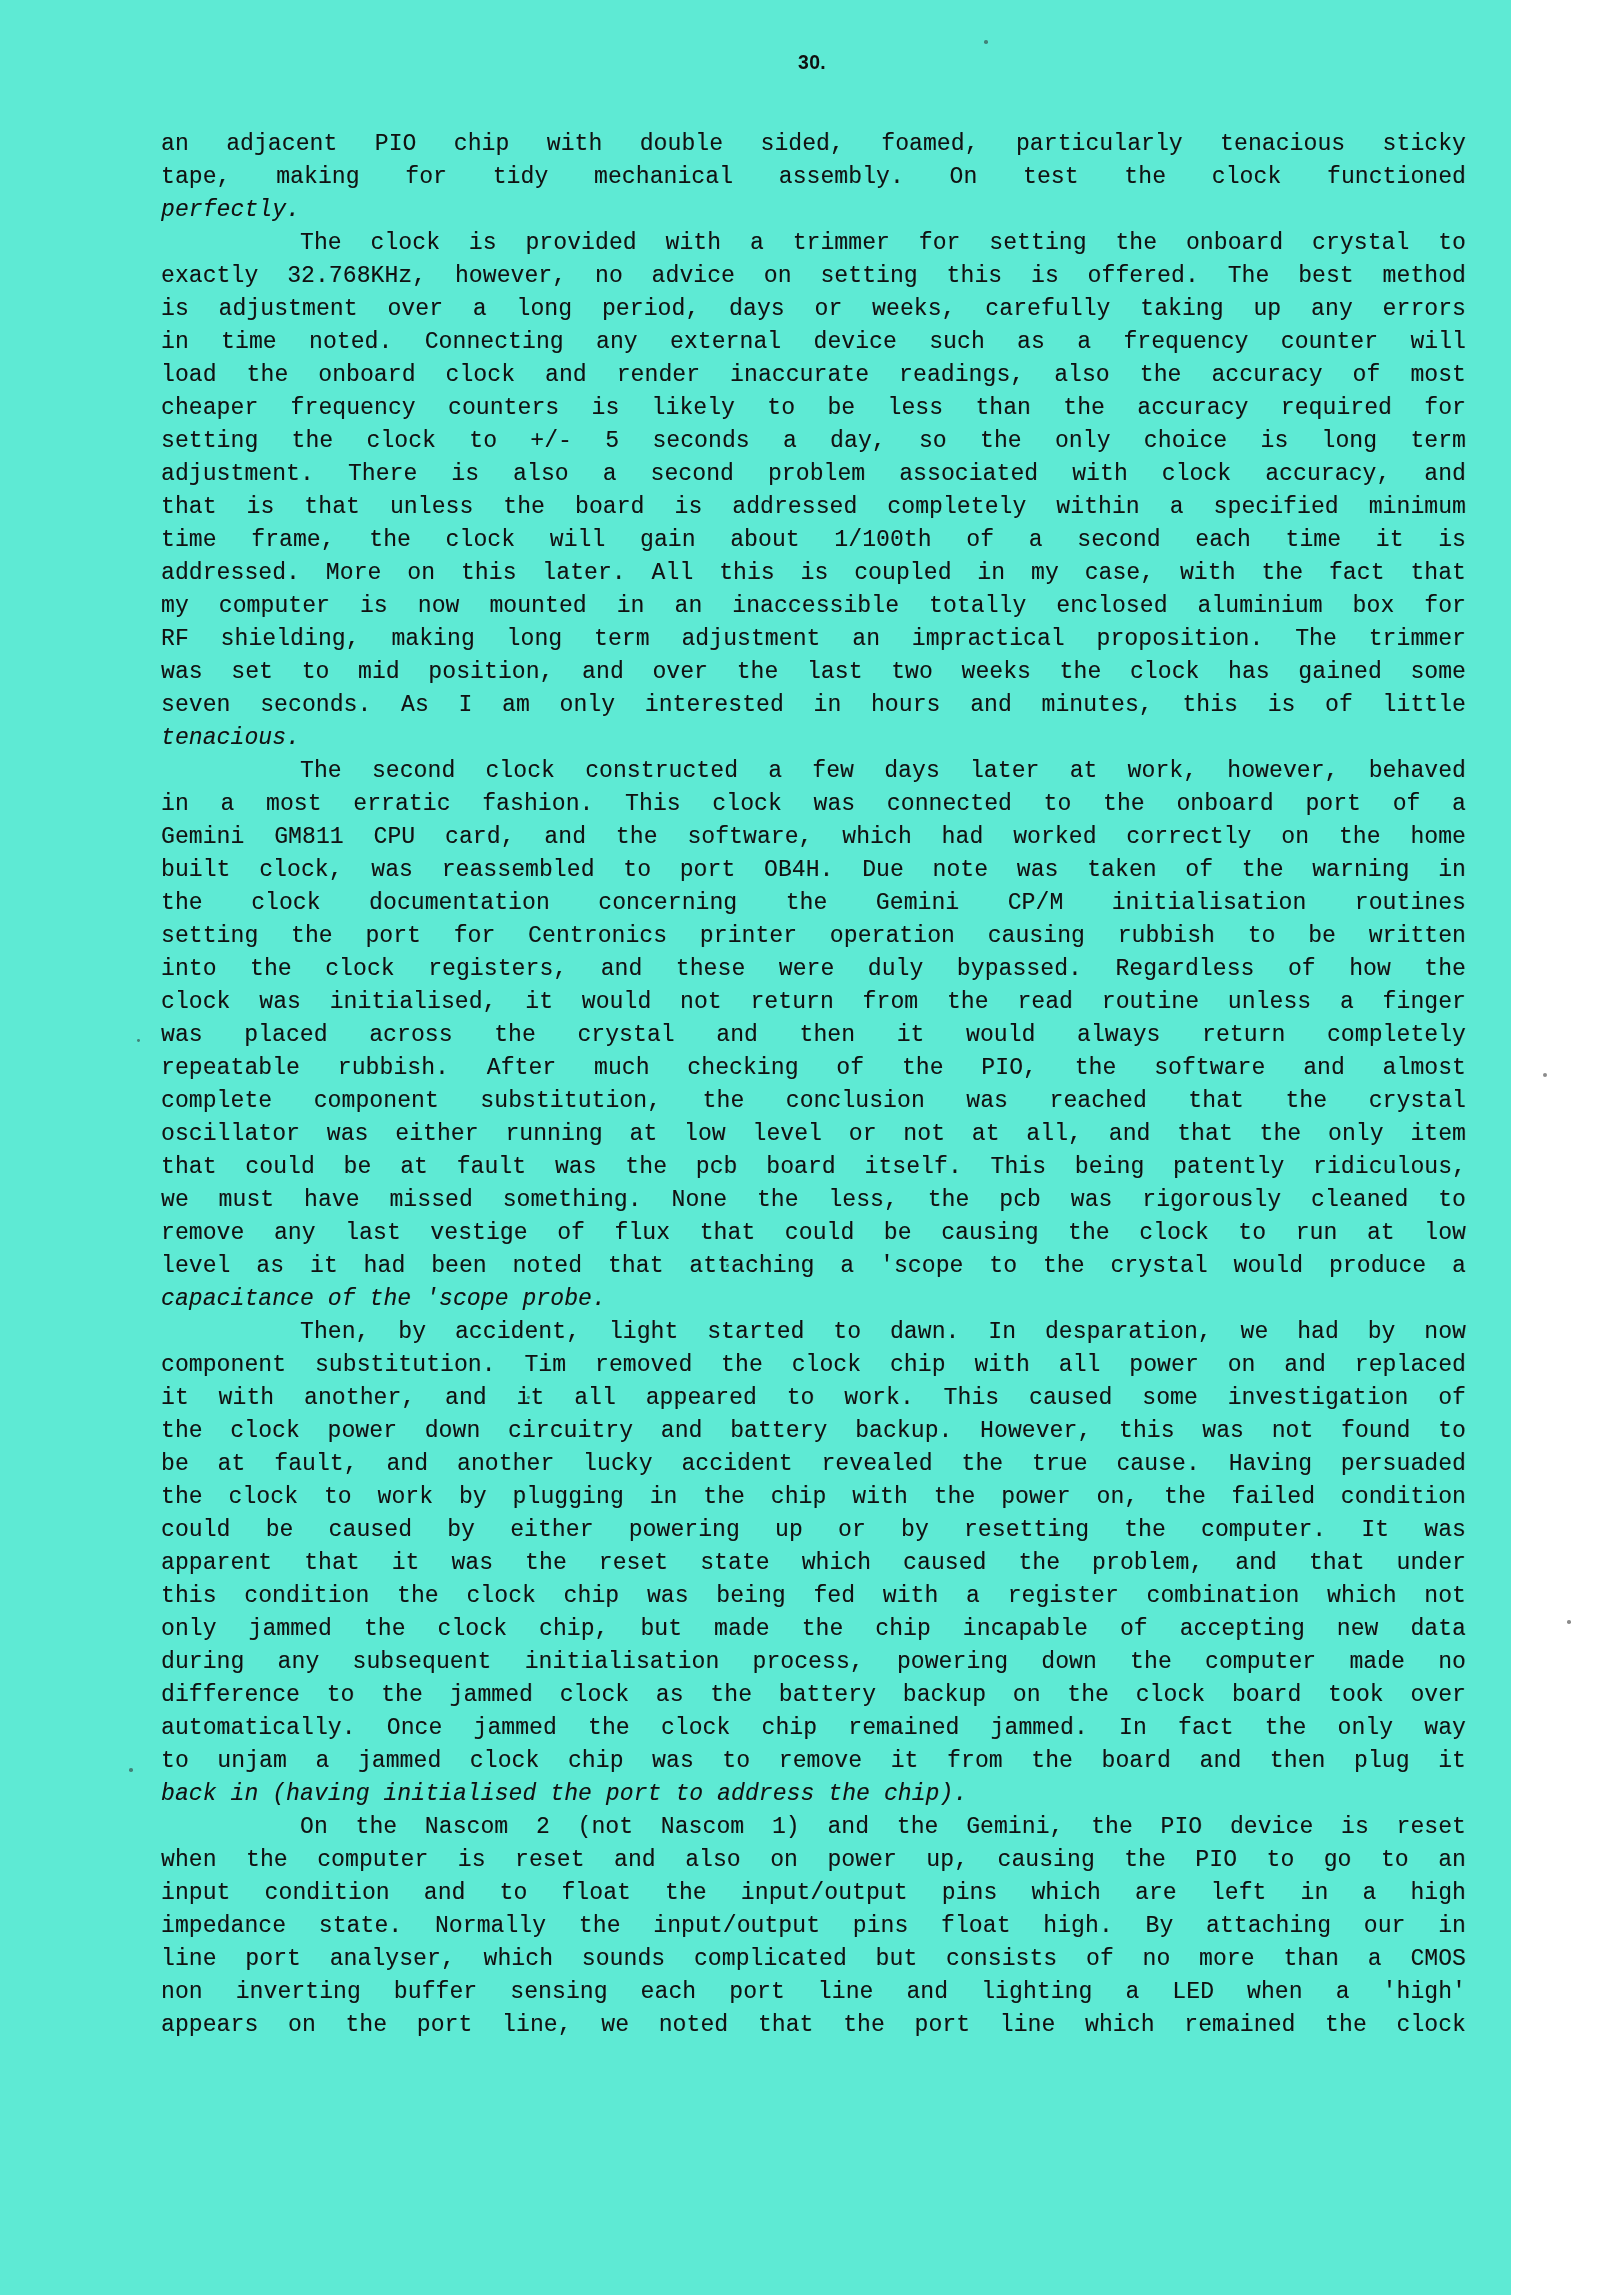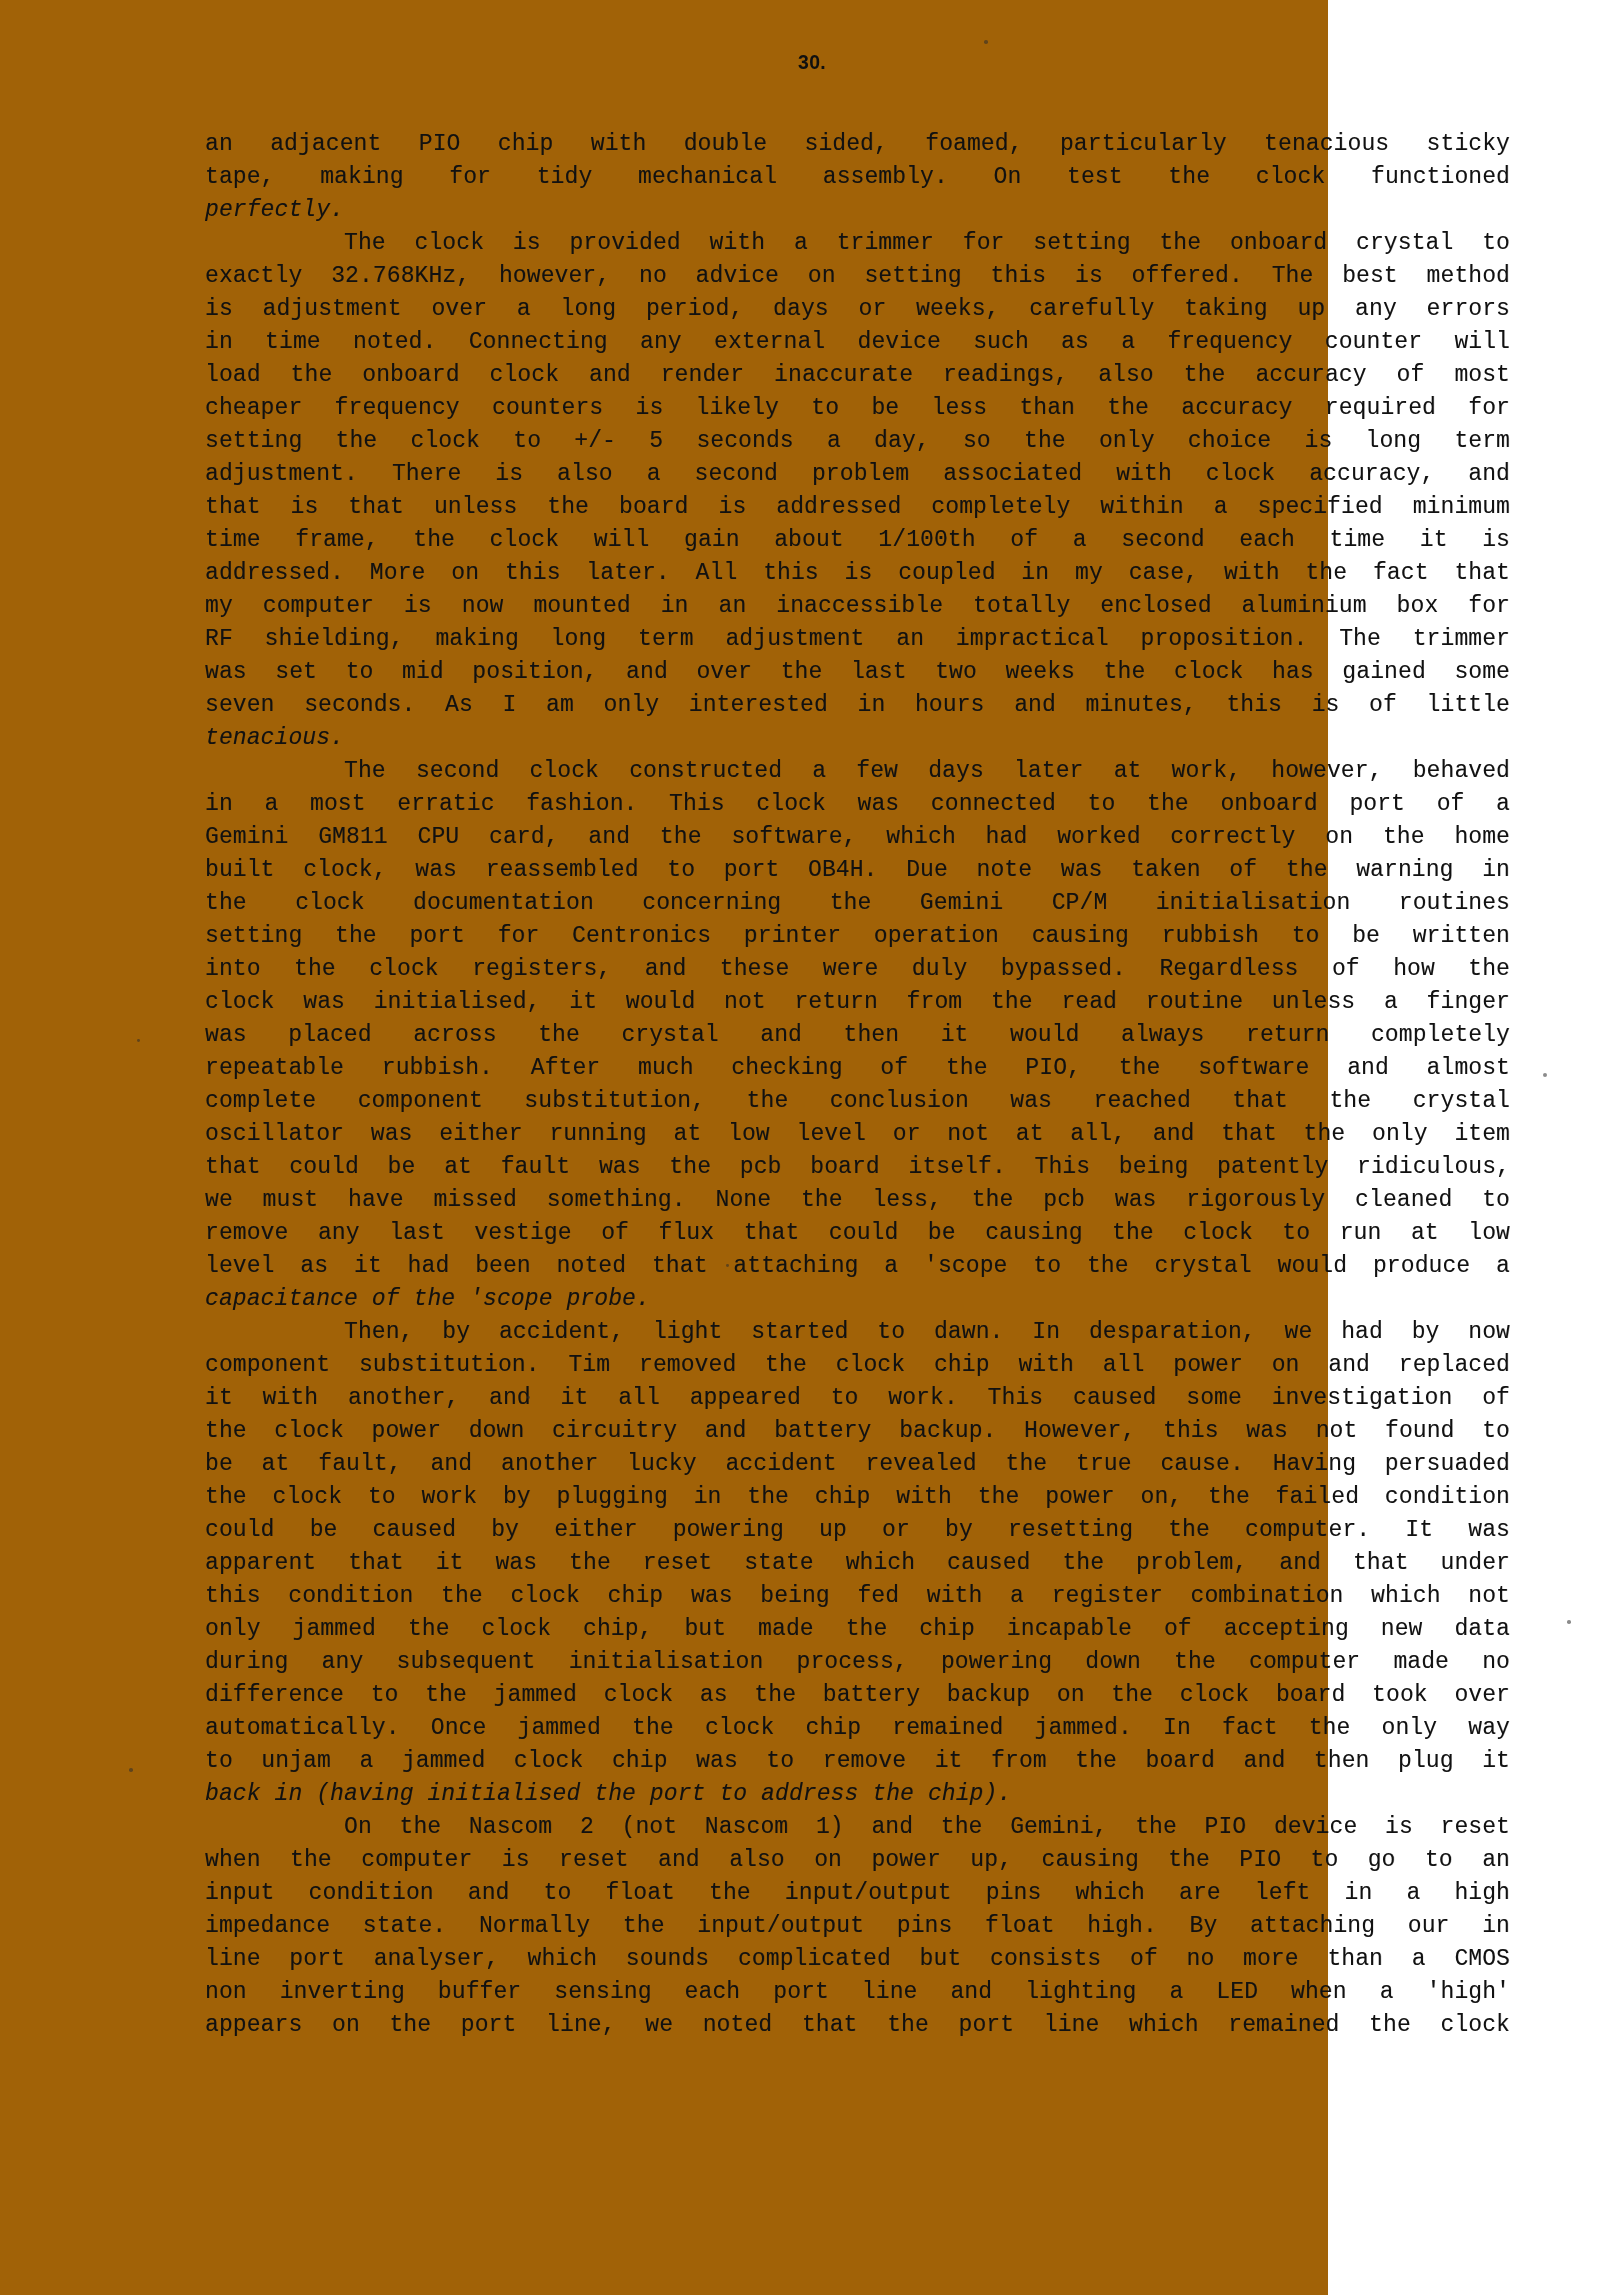--- a/index.html
+++ b/index.html
@@ -12,23 +12,23 @@
     width: 1624px;
     height: 2295px;
     overflow: hidden;
     font-family: "Liberation Mono", "DejaVu Sans Mono", monospace;
     color: #0b0b0b;
     -webkit-font-smoothing: none;
   }
 
   .page {
     position: relative;
-    width: 1328px;
+    width: 1511px;
     height: 2295px;
-    background: #a16207;
+    background: #5eead4;
     box-sizing: border-box;
   }
 
   
   .page-number {
     position: absolute;
     top: 51px;
     left: 0;
     width: 1624px;
     text-align: center;
@@ -38,21 +38,20 @@
     letter-spacing: 0.3px;
     color: #101010;
   }
 
   
   .body-block {
     position: absolute;
     top: 128px;
     left: 161px;
     width: 1305px;
-    margin-left: 44px;
   }
 
   .line {
     display: block;
     font-size: 23px;
     line-height: 33px;
     white-space: pre;
     letter-spacing: 0.1px;
     color: #111111;
     text-shadow: 0.3px 0.2px 0 rgba(20,20,20,0.30);

